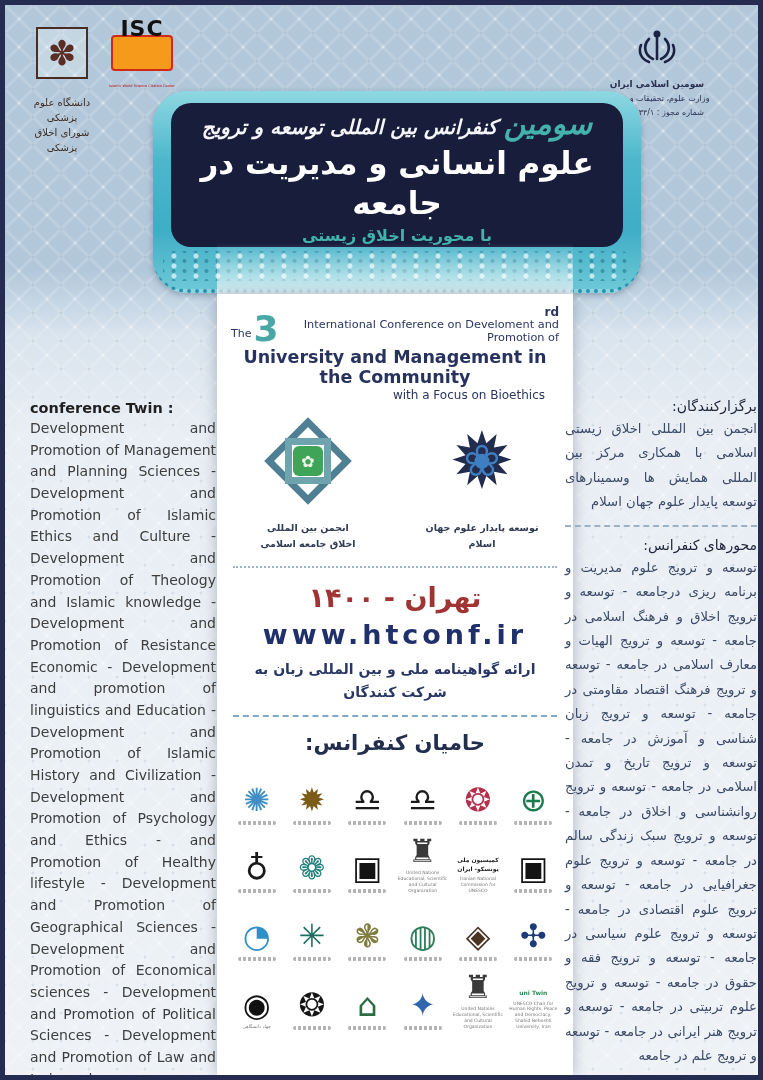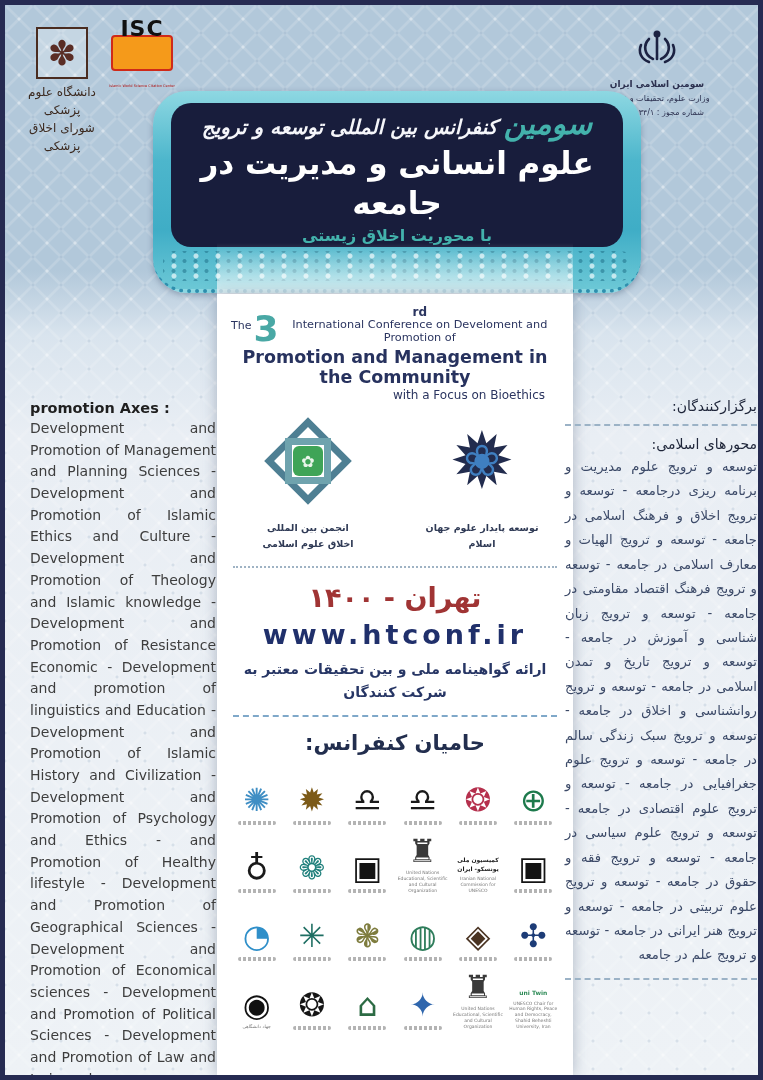--- a/index.html
+++ b/index.html
@@ -19,21 +19,21 @@
       linear-gradient(-45deg, transparent 46%, rgba(255,255,255,.20) 47%, rgba(255,255,255,.20) 53%, transparent 54%);
     background-size:28px 28px,28px 28px,28px 28px,28px 28px;
     background-position:0 0,14px 14px,0 0,0 0;
     opacity:.8;
   }
   
   .tl-logos{position:absolute;left:22px;top:22px;width:180px;display:flex;gap:14px;}
   .uni-emblem{width:70px;text-align:center;color:#4a2c20;}
   .uni-emblem .frame{width:52px;height:52px;margin:0 auto;border:2px solid #4a2c20;transform:rotate(0deg);display:flex;align-items:center;justify-content:center;background:rgba(255,255,255,.25);}
   .uni-emblem .frame span{font-size:34px;line-height:1;color:#5a2d25;}
-  .uni-caption{font-size:12px;line-height:1.5;margin-top:4px;direction:rtl;color:#3c2a20;}
+  .uni-caption{font-size:10px;line-height:1.5;margin-top:16px;direction:rtl;color:#3c2a20;}
   .isc-badge{width:62px;height:36px;background:#f59a1a;border:2px solid #cf2a19;border-radius:4px;display:flex;flex-direction:column;align-items:center;justify-content:center;margin-top:8px;gap:44px;}
   .isc-badge .isc-txt{font-weight:bold;font-size:22px;line-height:1;color:#111;letter-spacing:1px;}
   .isc-badge .isc-sub{font-size:3.5px;color:#b01010;white-space:nowrap;}
   .tr-gov{position:absolute;right:26px;top:24px;width:150px;text-align:center;color:#23284a;}
   .gov-emblem{height:44px;}
   .gov-lines{direction:rtl;font-size:8px;line-height:1.7;color:#2c3150;}
   .gov-lines .l1{font-size:9px;font-weight:bold;}
   
   .banner-frame{
     position:absolute;left:148px;top:86px;width:488px;height:202px;
@@ -63,23 +63,23 @@
   .glow-strip{position:absolute;left:212px;top:238px;width:356px;height:54px;
     background:linear-gradient(180deg,rgba(255,255,255,.0),rgba(255,255,255,.8));}
   
   .card{
     position:absolute;left:212px;top:289px;width:356px;height:781px;
     background:#ffffff;box-shadow:0 0 14px rgba(50,70,100,.35);
     padding:12px 14px 6px 14px;text-align:center;
   }
   .en-title{color:#2b3560;text-align:center;}
   .en-title .row1{display:flex;align-items:flex-end;justify-content:center;gap:2px;}
-  .en-title .the{font-size:11px;margin-bottom:12px;}
+  .en-title .the{font-size:11px;margin-bottom:4px;}
   .en-title .num{font-size:36px;font-weight:bold;color:#49a8a5;line-height:.8;}
-  .en-title .ord-rest{text-align:center;}
+  .en-title .ord-rest{text-align:right;}
   .en-title .ord{font-size:12px;font-weight:bold;display:block;line-height:1;}
   .en-title .rest{font-size:11.3px;display:block;}
   .en-title .row2{font-size:17.5px;font-weight:bold;margin-top:3px;color:#27325e;}
   .en-title .row3{font-size:12px;text-align:right;padding-right:14px;margin-top:1px;}
   .org-logos{display:flex;justify-content:center;gap:34px;margin-top:16px;}
   .org{width:140px;}
   .org-mark{height:86px;display:flex;align-items:center;justify-content:center;position:relative;}
   .green-logo{width:78px;height:78px;position:relative;}
   .green-logo .sq1,.green-logo .sq2{position:absolute;inset:8px;border:7px solid #4e7f93;transform:rotate(45deg);}
   .green-logo .sq2{inset:16px;border-color:#6fa3ae;transform:rotate(0deg);}
@@ -168,56 +168,56 @@
   <div class="card">
     <div class="en-title">
       <div class="row1">
         <span class="the">The</span>
         <span class="num">3</span>
         <span class="ord-rest">
           <span class="ord">rd</span>
           <span class="rest">International Conference on Develoment and Promotion of</span>
         </span>
       </div>
-      <div class="row2">Promotion and Management in the Community</div>
+      <div class="row2">University and Management in the Community</div>
       <div class="row3">with a Focus on Bioethics</div>
     </div>
 
     <div class="org-logos">
       <div class="org">
         <div class="org-mark">
           <div class="green-logo">
             <div class="sq1"></div>
               <div class="sq2"></div>
               <div class="core">✿</div>
           </div>
         </div>
         <div class="org-caption">
           <div>انجمن بین المللی</div>
-          <div>اخلاق علوم اسلامی</div>
+          <div>اخلاق جامعه اسلامی</div>
         </div>
       </div>
       <div class="org">
         <div class="org-mark">
           <div class="star-logo">
             <span class="back">✹</span>
               <span class="front">❀</span>
           </div>
         </div>
         <div class="org-caption">
           <div>توسعه پایدار علوم جهان اسلام</div>
         </div>
       </div>
     </div>
 
     <div class="dot-sep"></div>
     <div class="city-year">تهران - ۱۴۰۰</div>
     <div class="website">www.htconf.ir</div>
     <div class="cert">
-      <div>ارائه گواهینامه ملی و بین تحقیقات معتبر به</div>
+      <div>ارائه گواهینامه ملی و بین المللی زبان به</div>
       <div>شرکت کنندگان</div>
     </div>
     <div class="dash-sep-blue"></div>
     <div class="sponsors-title">حامیان کنفرانس:</div>
     <div class="sponsor-grid" id="sponsor-grid">
         <div class="sp">
           <div class="sp-glyph" style="color: rgb(63, 142, 196);">✺</div>
           <div class="sp-cap-blur"></div>
         </div>
         <div class="sp">
@@ -315,25 +315,26 @@
         <div class="sp"></div>
         <div class="sp"></div>
         <div class="sp"></div>
         <div class="sp"></div>
         <div class="sp"></div>
         <div class="sp"></div>
       </div>
   </div>
 
   <div class="left-col">
-    <div class="lc-title">promotion Axes :</div>
+    <div class="lc-title">conference Twin :</div>
     <div class="lc-body">Development and Promotion of Management and Planning Sciences - Development and Promotion of Islamic Ethics and Culture - Development and Promotion of Theology and Islamic knowledge - Development and Promotion of Resistance Economic - Development and promotion of linguistics and Education - Development and Promotion of Islamic History and Civilization - Development and Promotion of Psychology and Ethics - and Promotion of Healthy lifestyle - Development and Promotion of Geographical Sciences - Development and Promotion of Economical sciences - Development and Promotion of Political Sciences - Development and Promotion of Law and Jurisprudence - Development and Promotion of Educational Sciences - Development and Promotion of Iranian Art - Development and Promotion of Science</div>
   </div>
 
   <div class="right-col">
     <div class="rc-title">برگزارکنندگان:</div>
+    <div class="rc-body">انجمن بین المللی اخلاق زیستی اسلامی با همکاری مرکز بین المللی همایش ها وسمینارهای توسعه پایدار علوم جهان اسلام</div>
     <div class="rc-sep"></div>
-    <div class="rc-title">محورهای اسلامی:</div>
+    <div class="rc-title">محورهای کنفرانس:</div>
     <div class="rc-body">توسعه و ترویج علوم مدیریت و برنامه ریزی درجامعه - توسعه و ترویج اخلاق و فرهنگ اسلامی در جامعه - توسعه و ترویج الهیات و معارف اسلامی در جامعه - توسعه و ترویج فرهنگ اقتصاد مقاومتی در جامعه - توسعه و ترویج زبان شناسی و آموزش در جامعه - توسعه و ترویج تاریخ و تمدن اسلامی در جامعه - توسعه و ترویج روانشناسی و اخلاق در جامعه - توسعه و ترویج سبک زندگی سالم در جامعه - توسعه و ترویج علوم جغرافیایی در جامعه - توسعه و ترویج علوم اقتصادی در جامعه - توسعه و ترویج علوم سیاسی در جامعه - توسعه و ترویج فقه و حقوق در جامعه - توسعه و ترویج علوم تربیتی در جامعه - توسعه و ترویج هنر ایرانی در جامعه - توسعه و ترویج علم در جامعه</div>
     <div class="rc-sep"></div>
 
   </div>
 </div>
 
 </body></html>

